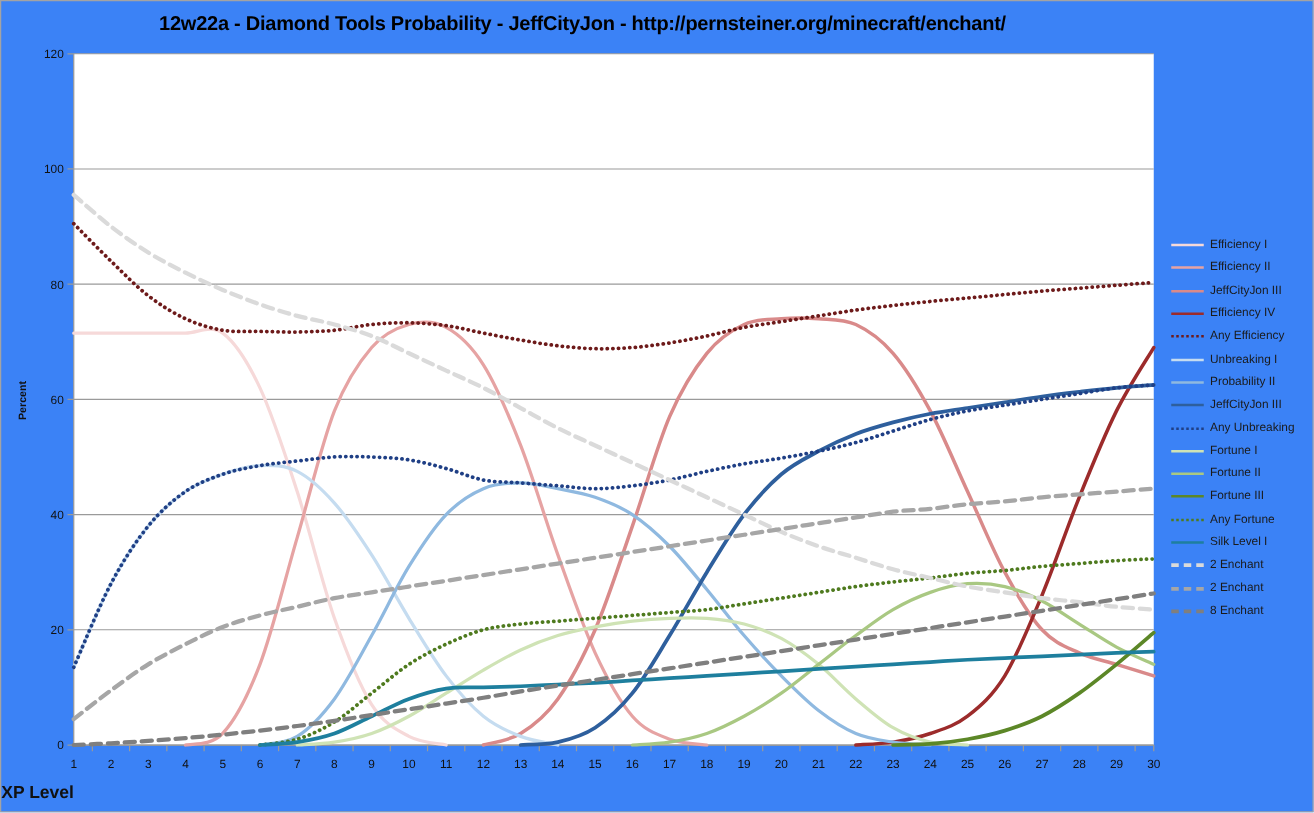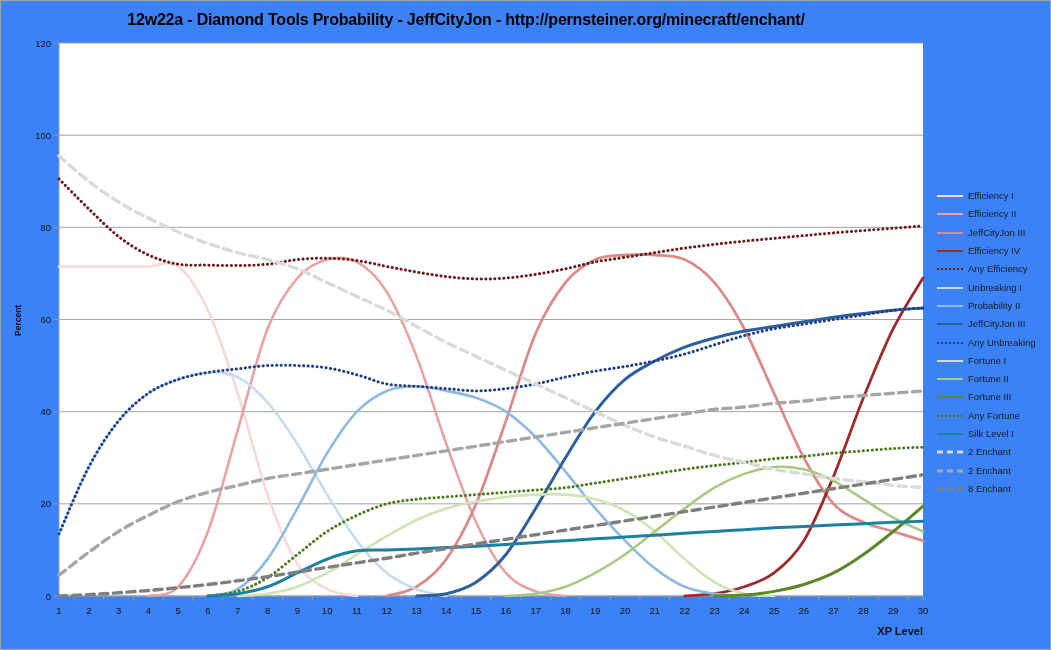--- a/index.html
+++ b/index.html
@@ -46,22 +46,22 @@
   .ylabel{
     position:absolute;
     font-size:8.5px;font-weight:bold;color:#111;
     transform:rotate(-90deg);
     transform-origin:left top;
     left:12px;top:335px;
     white-space:nowrap;
   }
   .xlabel{
     position:absolute;
-    left:0;top:624px;width:922px;text-align:right;
-    font-size:11px;font-weight:bold;color:#111;
+    left:0;top:624px;width:922px;text-align:left;
+    font-size:14px;font-weight:bold;color:#111;
   }
   text.tick{font-family:"Liberation Sans",sans-serif;fill:#111;}
 </style>
 </head>
 <body>
 
 <div id="root">
 
   <div id="chart-title">12w22a - Diamond Tools Probability - JeffCityJon - http://pernsteiner.org/minecraft/enchant/</div>
 

